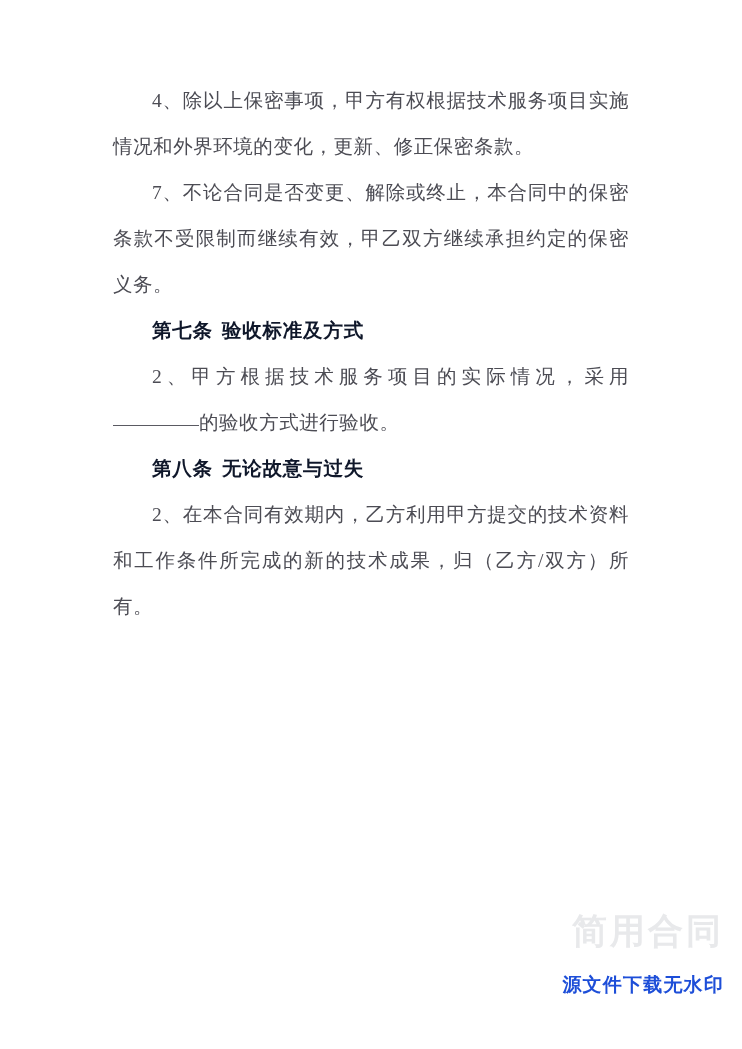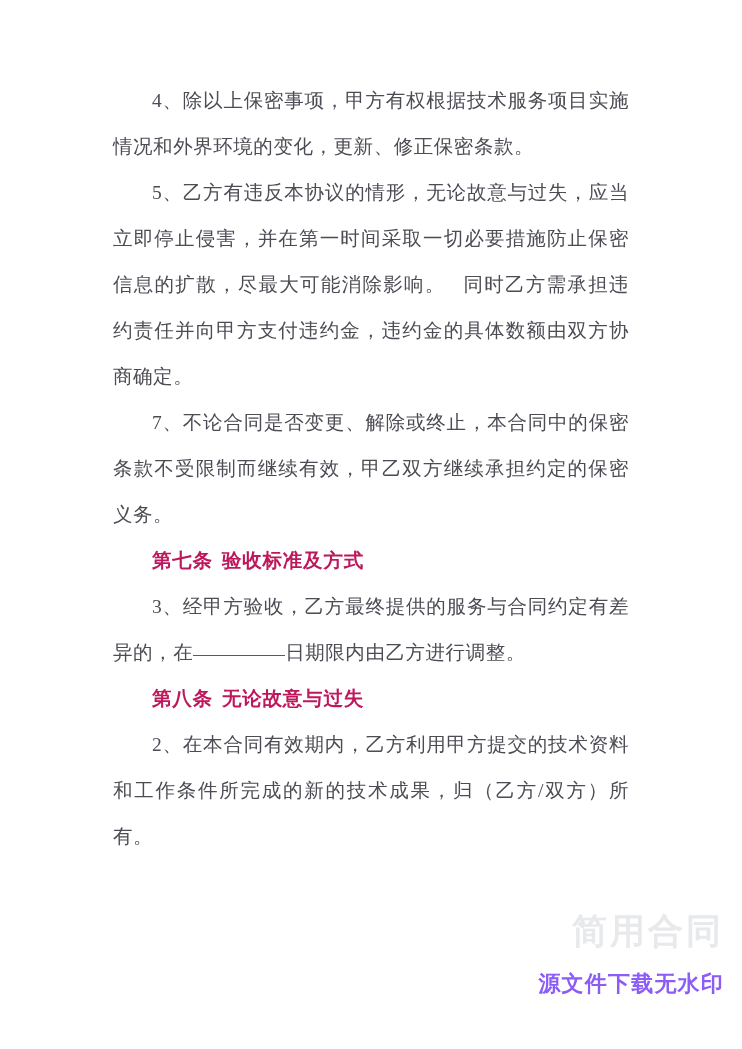--- a/index.html
+++ b/index.html
@@ -37,21 +37,21 @@
     font-weight: 400;
     -webkit-font-smoothing: antialiased;
   }
   .para.indent {
     text-indent: 39px;
   }
   .heading {
     margin: 0;
     font-size: 19.5px;
     line-height: 46px;
-    color: #be185d;
+    color: #0f172a;
     font-weight: 700;
     text-indent: 39px;
     letter-spacing: 0.8px;
     text-align: left;
   }
   .heading .sep {
     display: inline-block;
     width: 9px;
   }
   .blank-line {
@@ -79,47 +79,46 @@
     font-family: "DejaVu Sans", "Liberation Sans", sans-serif;
     font-size: 35px;
     font-weight: 700;
     color: #e8e9eb;
     letter-spacing: 3px;
     line-height: 40px;
     white-space: nowrap;
   }
   .wm-sub {
     font-family: "DejaVu Sans", "Liberation Sans", sans-serif;
-    font-size: 22px;
+    font-size: 19px;
     font-weight: 700;
-    color: #8b5cf6;
+    color: #1d4ed8;
     letter-spacing: 1.2px;
     line-height: 26px;
     margin-top: 20px;
     white-space: nowrap;
   }
 </style>
 </head>
 <body>
 
 <div class="page">
 
   <div class="doc-body">
 
     <p class="para indent">4、除以上保密事项，甲方有权根据技术服务项目实施情况和外界环境的变化，更新、修正保密条款。</p>
 
-    <p class="para indent"><span>5、乙方有违反本协议的情形，无论故意与过失，应当立即停止侵害，并在第一时间采取一切必要措施防止保密信息的扩散，尽最大可能消除影响。</span><span class="dbl-space"></span><span>同时乙方需承担违约责任并向甲方支付违约金，违约金的具体数额由双方协商确定。</span></p>
 
     <p class="para indent">7、不论合同是否变更、解除或终止，本合同中的保密条款不受限制而继续有效，甲乙双方继续承担约定的保密义务。</p>
 
     <p class="heading"><span>第七条</span><span class="sep"></span><span>验收标准及方式</span></p>
 
 
+    <p class="para indent"><span>2、甲方根据技术服务项目的实际情况，采用</span><span class="blank-line blank-w1"></span><span>的验收方式进行验收。</span></p>
 
-    <p class="para indent"><span>3、经甲方验收，乙方最终提供的服务与合同约定有差异的，在</span><span class="blank-line blank-w2"></span><span>日期限内由乙方进行调整。</span></p>
 
     <p class="heading"><span>第八条</span><span class="sep"></span><span>无论故意与过失</span></p>
 
 
     <p class="para indent">2、在本合同有效期内，乙方利用甲方提交的技术资料和工作条件所完成的新的技术成果，归（乙方/双方）所有。</p>
 
   </div>
 
   <div class="watermark">
     <div class="wm-main">简用合同</div>

